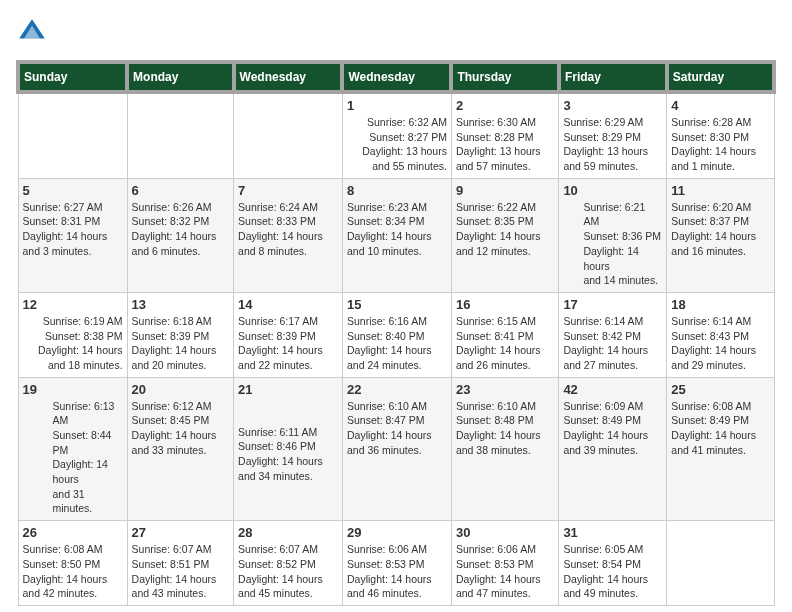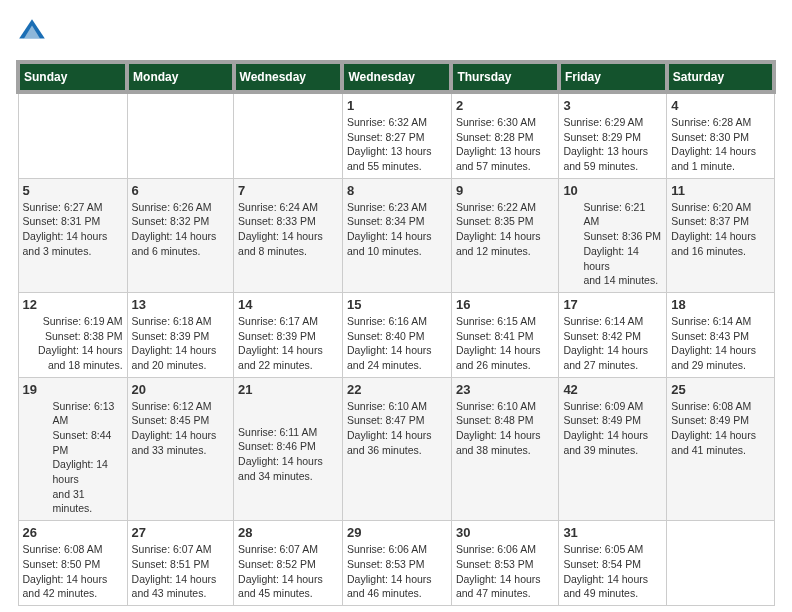--- a/index.html
+++ b/index.html
@@ -132,21 +132,21 @@
           <th>Saturday</th>
         </tr>
     </thead>
     <tbody id="calendar-body">
     <tr>
           <td class="empty-cell"></td>
           <td class="empty-cell"></td>
           <td class="empty-cell"></td>
           <td>
             <span class="day-number">1</span>
-            <div class="day-info" style="white-space: pre-line;">Sunrise: 6:32 AM
+            <div class="day-info" style="white-space: pre-line; text-align: right;">Sunrise: 6:32 AM
 Sunset: 8:27 PM
 Daylight: 13 hours
 and 55 minutes.</div>
           </td>
           <td>
             <span class="day-number">2</span>
             <div class="day-info" style="white-space: pre-line;">Sunrise: 6:30 AM
 Sunset: 8:28 PM
 Daylight: 13 hours
 and 57 minutes.</div>

